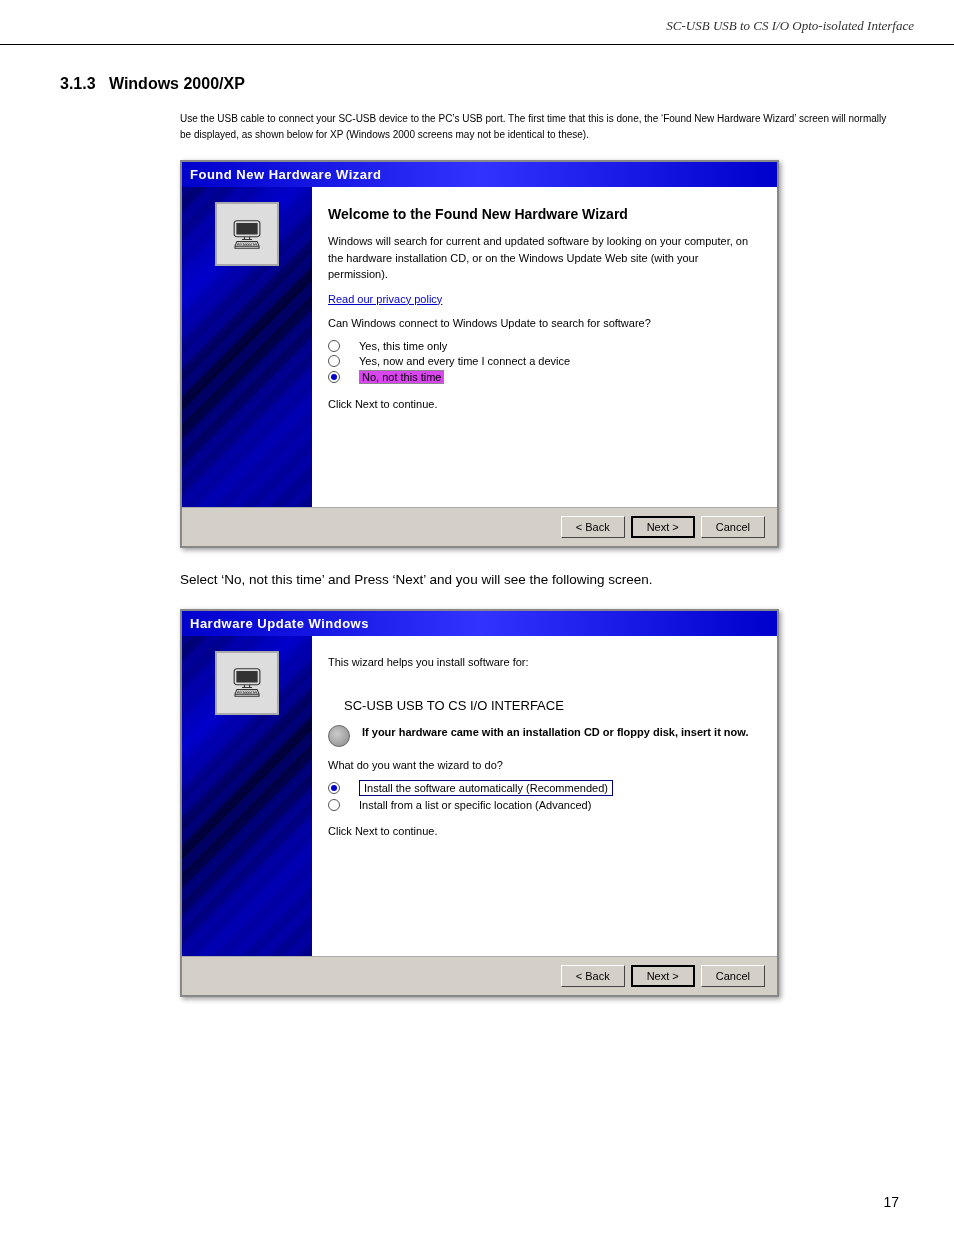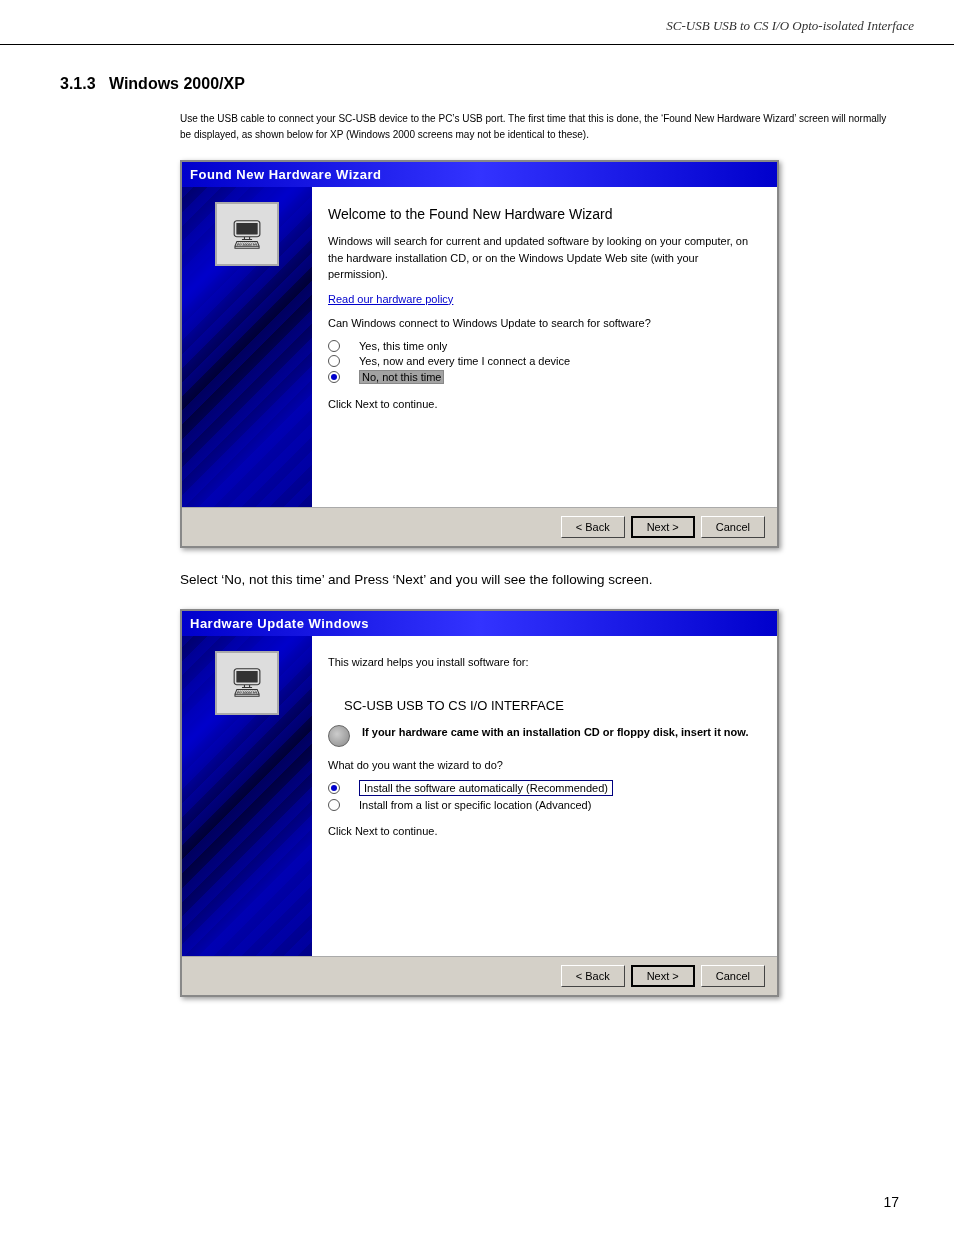--- a/index.html
+++ b/index.html
@@ -115,21 +115,21 @@
     }
 
     .dialog-right {
       flex: 1;
       padding: 18px 16px 10px 16px;
       background: #ffffff;
     }
 
     .dialog-right h2 {
       font-size: 14px;
-      font-weight: normal;
+      font-weight: bold;
       margin-bottom: 10px;
       line-height: 1.3;
     }
 
     .dialog-right p {
       font-size: 11px;
       line-height: 1.5;
       margin-bottom: 8px;
       color: #000;
     }
@@ -170,21 +170,21 @@
       height: 6px;
       border-radius: 50%;
       background: #0000cc;
       position: absolute;
       top: 2px;
       left: 2px;
     }
 
     .radio-selected-box {
       border: 1px solid #888;
-      background: #a3a3a3;
+      background: #d946ef;
       padding: 0 2px;
       display: inline;
     }
 
     .click-next-text {
       font-size: 11px;
       margin-top: 8px;
       margin-bottom: 4px;
     }
 
@@ -301,21 +301,21 @@
             <span class="hw-icon">🖥</span>
           </div>
         </div>
 
         <div class="dialog-right">
           <h2>Welcome to the Found New Hardware Wizard</h2>
 
           <p>Windows will search for current and updated software by looking on your computer, on the hardware installation CD, or on the Windows Update Web site (with your permission).</p>
 
           <p>
-            <a class="dialog-link">Read our hardware policy</a>
+            <a class="dialog-link">Read our privacy policy</a>
           </p>
 
           <p class="dialog-question" style="margin-top:8px;">Can Windows connect to Windows Update to search for software?</p>
 
           <div class="radio-option">
             <span class="radio-circle"></span>
             <span>Yes, this time only</span>
           </div>
           <div class="radio-option">
             <span class="radio-circle"></span>

